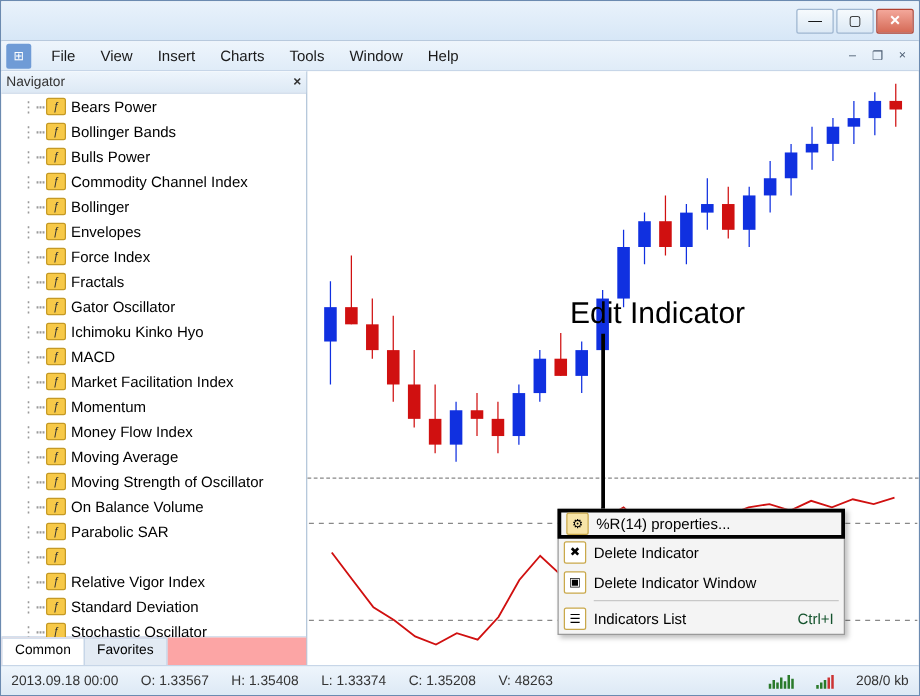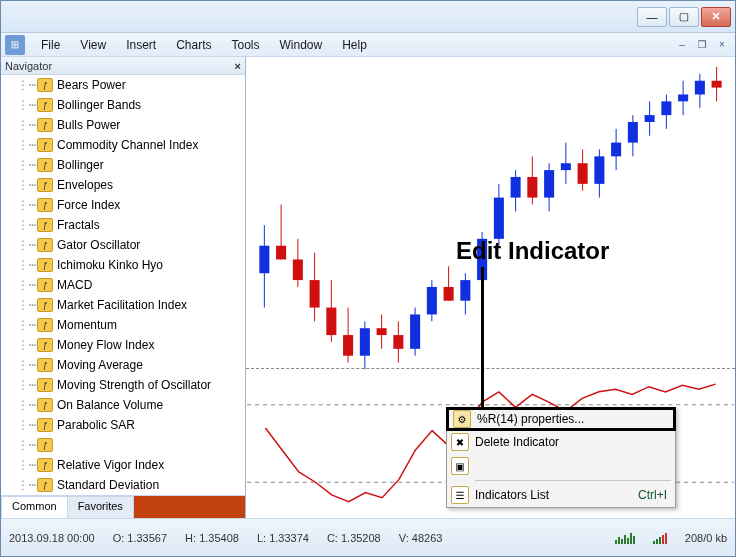--- a/index.html
+++ b/index.html
@@ -17,36 +17,36 @@
 .navigator { width: 245px; border-right: 1px solid #9fb6d0; display: flex; flex-direction: column; background: #fff; }
 .nav-header { height: 18px; background: linear-gradient(#eef5fc,#dde9f5); border-bottom: 1px solid #c7d6e8; display: flex; align-items: center; padding: 0 4px; font-size: 11px; color: #333; }
 .nav-close { margin-left: auto; font-weight: bold; }
 .nav-list { flex: 1; overflow-y: auto; border-bottom: 1px solid #c7d6e8; }
 .nav-list::-webkit-scrollbar { width: 16px; }
 .nav-list::-webkit-scrollbar-track { background: #eef1f6; border-left: 1px solid #d0d8e2; }
 .nav-list::-webkit-scrollbar-thumb { background: #c6d3e3; border: 1px solid #a9bcd4; }
 .nav-item { display: flex; align-items: center; height: 20px; padding-left: 48px; white-space: nowrap; }
 .nav-item .tree { width: 16px; color: #9a9a9a; margin-left: -32px; margin-right: 4px; font-family: monospace; }
 .f-icon { width: 16px; height: 14px; background: #f7c948; border: 1px solid #c59a25; display: inline-flex; align-items: center; justify-content: center; margin-right: 4px; font-size: 9px; font-style: italic; color: #333; border-radius: 2px; }
-.nav-tabs { display: flex; height: 22px; background: #c2410c; }
+.nav-tabs { display: flex; height: 22px; background: #fca5a5; }
 .nav-tab { padding: 3px 10px; border: 1px solid #c7d6e8; border-bottom: none; background: #fff; font-size: 11px; margin-right: -1px; }
 .nav-tab.inactive { background: #e3ebf4; }
 .chart-area { flex: 1; position: relative; background: #fff; }
 svg.chart { position: absolute; inset: 0; }
 .indicator-pane { position: absolute; left: 0; right: 0; bottom: 0; height: 150px; border-top: 1px dashed #888; }
 svg.indicator { width: 100%; height: 100%; }
-.annotation { position: absolute; top: 180px; left: 210px; font-size: 24px; font-weight: bold; font-family: Arial, sans-serif; color: #000; }
+.annotation { position: absolute; top: 180px; left: 210px; font-size: 24px; font-weight: normal; font-family: Arial, sans-serif; color: #000; }
 .annotation-line { position: absolute; border-left: 3px solid #000; border-bottom: 3px solid #000; }
 .context-menu { position: absolute; top: 350px; left: 200px; width: 230px; background: #f4f4f4; border: 1px solid #9a9a9a; box-shadow: 2px 2px 4px rgba(0,0,0,0.25); font-size: 12px; }
 .ctx-item { display: flex; align-items: center; height: 24px; padding: 0 8px 0 4px; }
 .ctx-item.highlight { border: 3px solid #000; margin: -1px; position: relative; z-index: 2; }
 .ctx-sep { height: 1px; background: #c8c8c8; margin: 2px 4px 2px 28px; }
 .ctx-icon { width: 18px; height: 18px; margin-right: 6px; display: inline-flex; align-items: center; justify-content: center; font-size: 10px; background: #f7e4a8; border: 1px solid #c9a84a; border-radius: 2px; }
 .ctx-shortcut { margin-left: auto; color: #14532d; }
-.statusbar { height: 38px; background: linear-gradient(#eef5fc,#dde9f5); border-top: 1px solid #c7d6e8; display: flex; align-items: center; padding: 0 8px; font-size: 11px; color: #333; gap: 18px; }
+.statusbar { height: 24px; background: linear-gradient(#eef5fc,#dde9f5); border-top: 1px solid #c7d6e8; display: flex; align-items: center; padding: 0 8px; font-size: 11px; color: #333; gap: 18px; }
 .statusbar .spacer { flex: 1; }
 .bars-icon { display: inline-flex; gap: 1px; align-items: flex-end; height: 12px; }
 .bars-icon span { width: 2px; background: #2a7a2a; }
 .conn-icon { display: inline-flex; gap: 1px; align-items: flex-end; height: 12px; }
 .conn-icon span { width: 2px; }
 </style>
 </head>
 <body>
 
 <div class="window">
@@ -271,20 +271,21 @@
         <div class="ctx-item highlight">
           <span class="ctx-icon">⚙</span>
           <span>%R(14) properties...</span>
         </div>
         <div class="ctx-item">
           <span class="ctx-icon" style="background:#fff;">✖</span>
           <span>Delete Indicator</span>
         </div>
         <div class="ctx-item">
           <span class="ctx-icon" style="background:#fff;">▣</span>
+          <span>Delete Indicator Window</span>
         </div>
         <div class="ctx-sep"></div>
         <div class="ctx-item">
           <span class="ctx-icon" style="background:#fff;">☰</span>
           <span>Indicators List</span>
           <span class="ctx-shortcut">Ctrl+I</span>
         </div>
       </div>
     </div>
 

